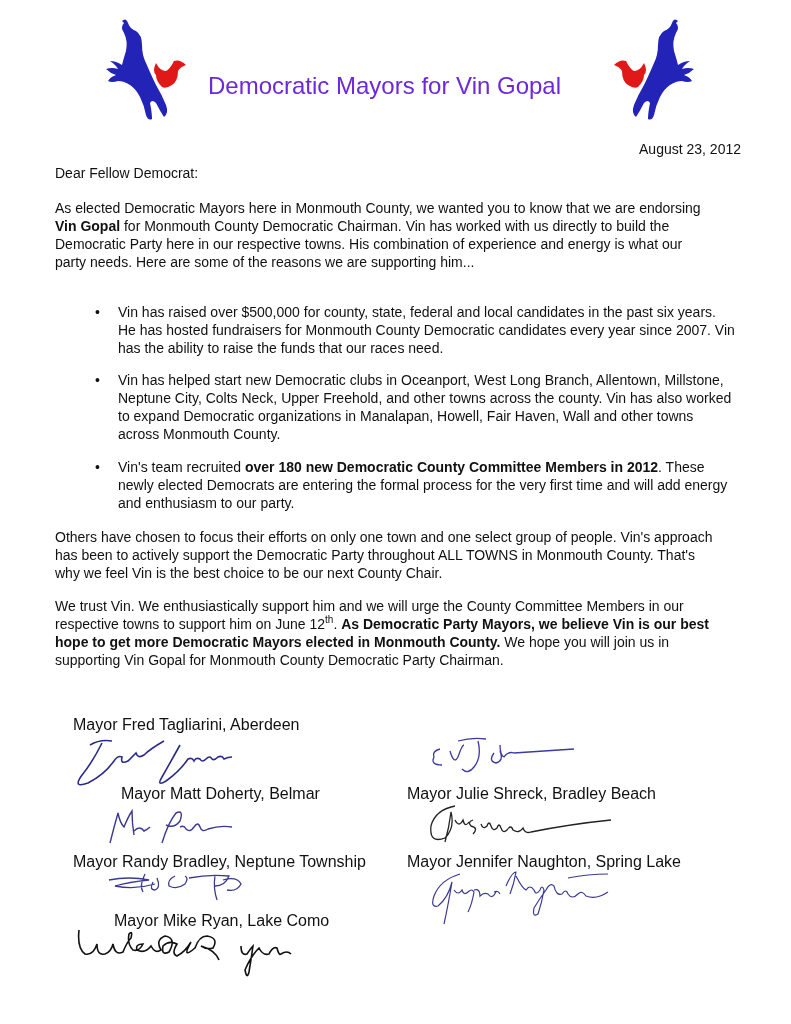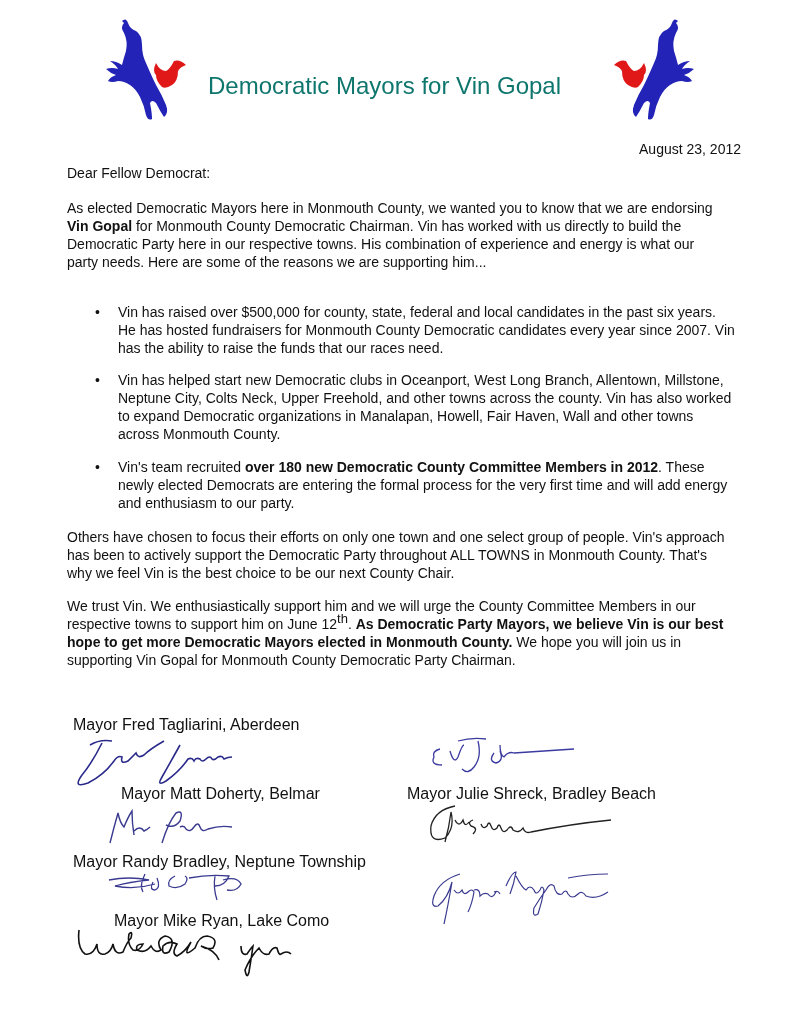--- a/index.html
+++ b/index.html
@@ -3,38 +3,38 @@
 <meta charset="utf-8">
 <style>
   html, body { margin: 0; padding: 0; background: #ffffff; }
   body { width: 791px; height: 1024px; position: relative; overflow: hidden;
          font-family: "Liberation Sans", sans-serif; color: #111; }
   .page { position: absolute; left: 0; top: 0; width: 791px; height: 1024px; }
   .logo { position: absolute; width: 100px; height: 110px; }
   .logo-left { left: 100px; top: 15px; }
   .logo-right { left: 600px; top: 15px; }
   .title { position: absolute; left: 208px; top: 72px; font-size: 24px;
-           color: #0f766e; white-space: nowrap; letter-spacing: 0px; }
+           color: #6d28d9; white-space: nowrap; letter-spacing: 0px; }
   .date { position: absolute; right: 50px; top: 141px; font-size: 14px; }
-  .text { position: absolute; left: 67px; width: 660px; font-size: 14px; line-height: 18px; }
+  .text { position: absolute; left: 55px; width: 660px; font-size: 14px; line-height: 18px; }
   .salutation { top: 164px; }
   .p1 { top: 199px; }
   .bullets { position: absolute; left: 95px; width: 640px; margin: 0; padding: 0; list-style: none; font-size: 14px; line-height: 18px; }
   .bullets li { position: relative; padding-left: 23px; margin: 0; }
   .bullets li .dot { position: absolute; left: 0; top: 0; }
   .b1 { top: 303px; }
   .b2 { top: 371px; }
   .b3 { top: 458px; left: 95px; }
   .p2 { top: 528px; }
   .p3 { top: 597px; }
   .closing { top: 683px; }
   .sig-name { position: absolute; font-size: 16px; font-weight: normal; white-space: nowrap; }
   .sig { position: absolute; }
   b { font-weight: bold; }
-  sup { font-size: 13px; line-height: 0; }
+  sup { font-size: 10px; line-height: 0; }
 </style>
 </head>
 <body>
 
 <div class="page">
 
   <div class="logo logo-left">
     <svg width="100" height="110" viewBox="0 0 100 110">
       <path d="M22 6 q4 -4 6 2 q2 6 8 8 q6 4 6 14 q0 10 4 18 q6 14 10 22 q6 10 10 20 q3 8 -2 12 q-4 -6 -8 -14 q-4 -4 -6 0 q2 10 2 16 q-4 2 -6 -4 q-2 -10 -6 -18 q-4 -8 -10 -12 q-6 -4 -12 -4 q-6 2 -10 0 q2 -4 8 -6 q-6 -2 -10 -6 q6 -2 12 0 q-2 -4 -8 -8 q6 0 12 4 q2 -8 4 -14 q2 -10 -2 -18 q-4 -6 0 -10 z" fill="#2323b8"></path>
       <path d="M56 48 q4 8 10 8 q4 -2 8 -10 q6 -2 12 4 q-6 2 -8 6 q0 10 -6 14 q-6 4 -10 2 q-6 -6 -6 -12 q-4 -4 0 -12 z" fill="#e01818"></path>
@@ -100,20 +100,21 @@
       </svg>
   </div>
 
   <div class="sig-name" style="left:73px; top:853px;">Mayor Randy Bradley, Neptune Township</div>
   <div class="sig" style="left:105px; top:870px;">
     <svg width="160" height="35" viewBox="0 0 160 35">
         <path d="M4 10 q20 -4 40 0 q-20 2 -34 6 q20 4 40 -2 M40 4 q-6 12 -2 18 M52 8 q4 10 -2 12 q-6 0 -2 -8 M70 6 q-8 4 -6 10 q8 4 16 -2 q4 -6 0 -8 M84 8 q20 -4 40 -2 q-4 10 -14 10 M110 6 q-2 12 2 24 M118 10 q14 -4 18 4 q-4 8 -14 6" stroke="#3a3a90" stroke-width="1.3" fill="none"></path>
       </svg>
   </div>
 
+  <div class="sig-name" style="left:407px; top:853px;">Mayor Jennifer Naughton, Spring Lake</div>
   <div class="sig" style="left:428px; top:868px;">
     <svg width="240" height="60" viewBox="0 0 240 60">
         <path d="M32 6 q-20 6 -26 22 q-4 12 4 10 q10 -8 14 -24 q-4 24 -8 42 M26 22 q4 6 8 0 q2 6 6 2 q4 -4 6 0 q-2 12 -6 20 M46 22 q6 -2 6 6 q4 -4 8 -2 q4 6 8 -2 M66 24 q4 -2 6 2 M78 18 q6 -14 10 -14 q-2 12 -6 22 M88 8 q6 12 10 14 q4 -6 8 0 q2 6 6 0 q2 -6 4 0 q-2 12 -6 24 q-6 4 -4 -6 q6 -10 12 -18 q4 -8 8 -4 q2 10 8 8 q4 -6 6 0 q4 6 10 0 q4 -4 8 2 q10 4 22 -4 M140 10 q20 -4 40 -4" stroke="#3a3a90" stroke-width="1.2" fill="none"></path>
       </svg>
   </div>
 
   <div class="sig-name" style="left:73px; top:912px;padding-left:41px;">Mayor Mike Ryan, Lake Como</div>
   <div class="sig" style="left:73px; top:928px;">
     <svg width="260" height="60" viewBox="0 0 260 60">
         <path d="M6 2 q-2 18 6 24 q8 2 12 -10 q0 12 8 10 q6 -2 8 -10 q2 12 10 8 q4 -10 8 -14 q2 -8 -2 -4 q-2 10 4 16 q6 2 10 -6 q-8 0 -6 6 q8 4 14 -4 q4 8 10 4 q-6 -10 4 -14 q12 2 4 16 q-8 4 -6 -6 q6 -6 14 -2 q-6 10 0 12 q8 -4 14 -14 q-10 18 4 6 q4 -12 12 -12 q12 2 6 12 q-6 2 -12 -2 q14 4 18 14 M168 18 q0 10 6 8 q4 -6 6 -8 q-2 14 -4 26 q-2 8 -4 -2 q6 -14 14 -22 q4 8 10 6 q4 -8 8 -6 q2 8 4 6 q6 -4 10 0" stroke="#111" stroke-width="1.6" fill="none"></path>

